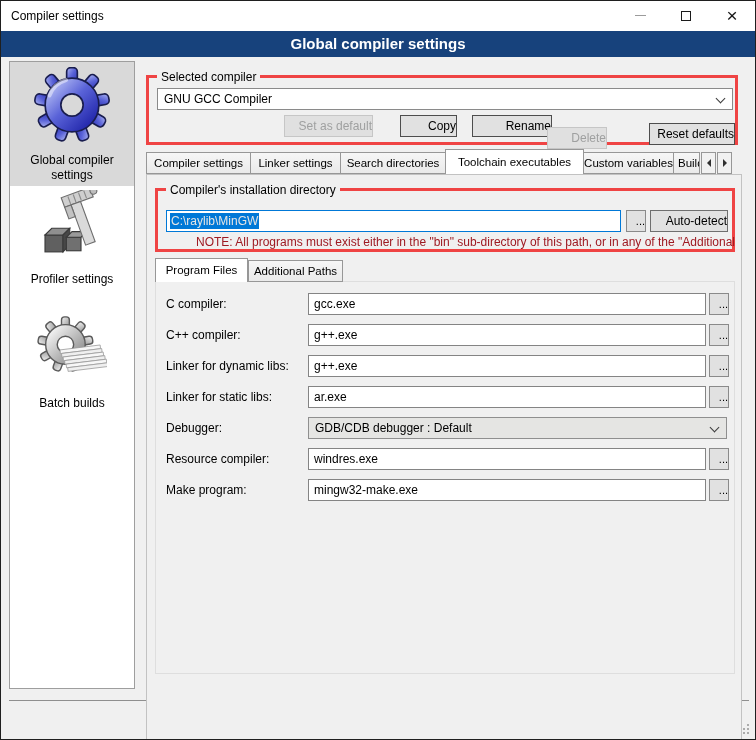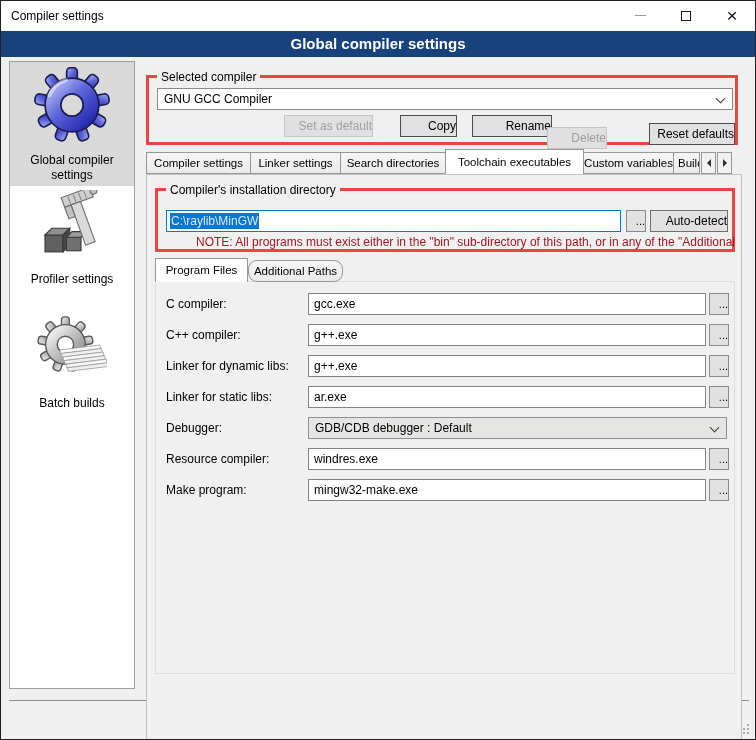--- a/index.html
+++ b/index.html
@@ -64,21 +64,21 @@
   .dir-input { position:absolute; left:8px; top:19px; width:455px; height:22px; background:#fff; border:1px solid #0078D7; font-size:12px; line-height:20px; padding:0 3px; white-space:nowrap; overflow:hidden; }
   .dir-sel { background:#0078D7; color:#e5e5e5; padding:1px 1px; }
   .b-dots-dir { left:468px; top:19px; width:20px; border-color:#8A8A8A; font-size:11px; line-height:17px; }
   .b-autodetect { left:492px; top:19px; width:78px; border-color:#6F6F6F; }
   .note { position:absolute; left:5px; top:44px; width:572px; font-size:12px; color:#9E1A22; white-space:nowrap; overflow:hidden;text-align:right; }
 
   
   .subtab { position:absolute; height:22px; border:1px solid #979797; background:linear-gradient(#F6F6F6,#EAEAEA); font-size:11.5px; line-height:21px; text-align:center; white-space:nowrap; overflow:hidden; z-index:3; cursor:default; }
   .st1 { left:8px; top:85px; width:93px; }
   .st1.active { background:#fff; height:24px; line-height:23px; border-bottom:0; top:83px; }
-  .st2 { left:101px; top:85px; width:95px;border-radius:9px; }
+  .st2 { left:101px; top:85px; width:95px; }
 
   .subpanel { position:absolute; left:8px; top:106px; width:580px; height:393px; border:1px solid #DEDEDE; background:#F0F0F0; z-index:2; }
 
   .frow { position:absolute; left:0; width:100%; height:22px; }
   .flabel { position:absolute; left:10px; top:4px; font-size:12px; white-space:nowrap; }
   .ftext { position:absolute; left:152px; top:0; width:398px; height:22px; border:1px solid #848484; background:#fff; font-size:12px; padding:0 5px; color:#000; }
   .fdots { left:553px; top:0; width:20px; border-color:#8A8A8A; font-size:11px; line-height:17px; }
   .fselect { left:152px; top:0; width:419px; height:22px; }
   .r0{top:11px}.r1{top:42px}.r2{top:73px}.r3{top:104px}.r4{top:135px}.r5{top:166px}.r6{top:197px}
 

